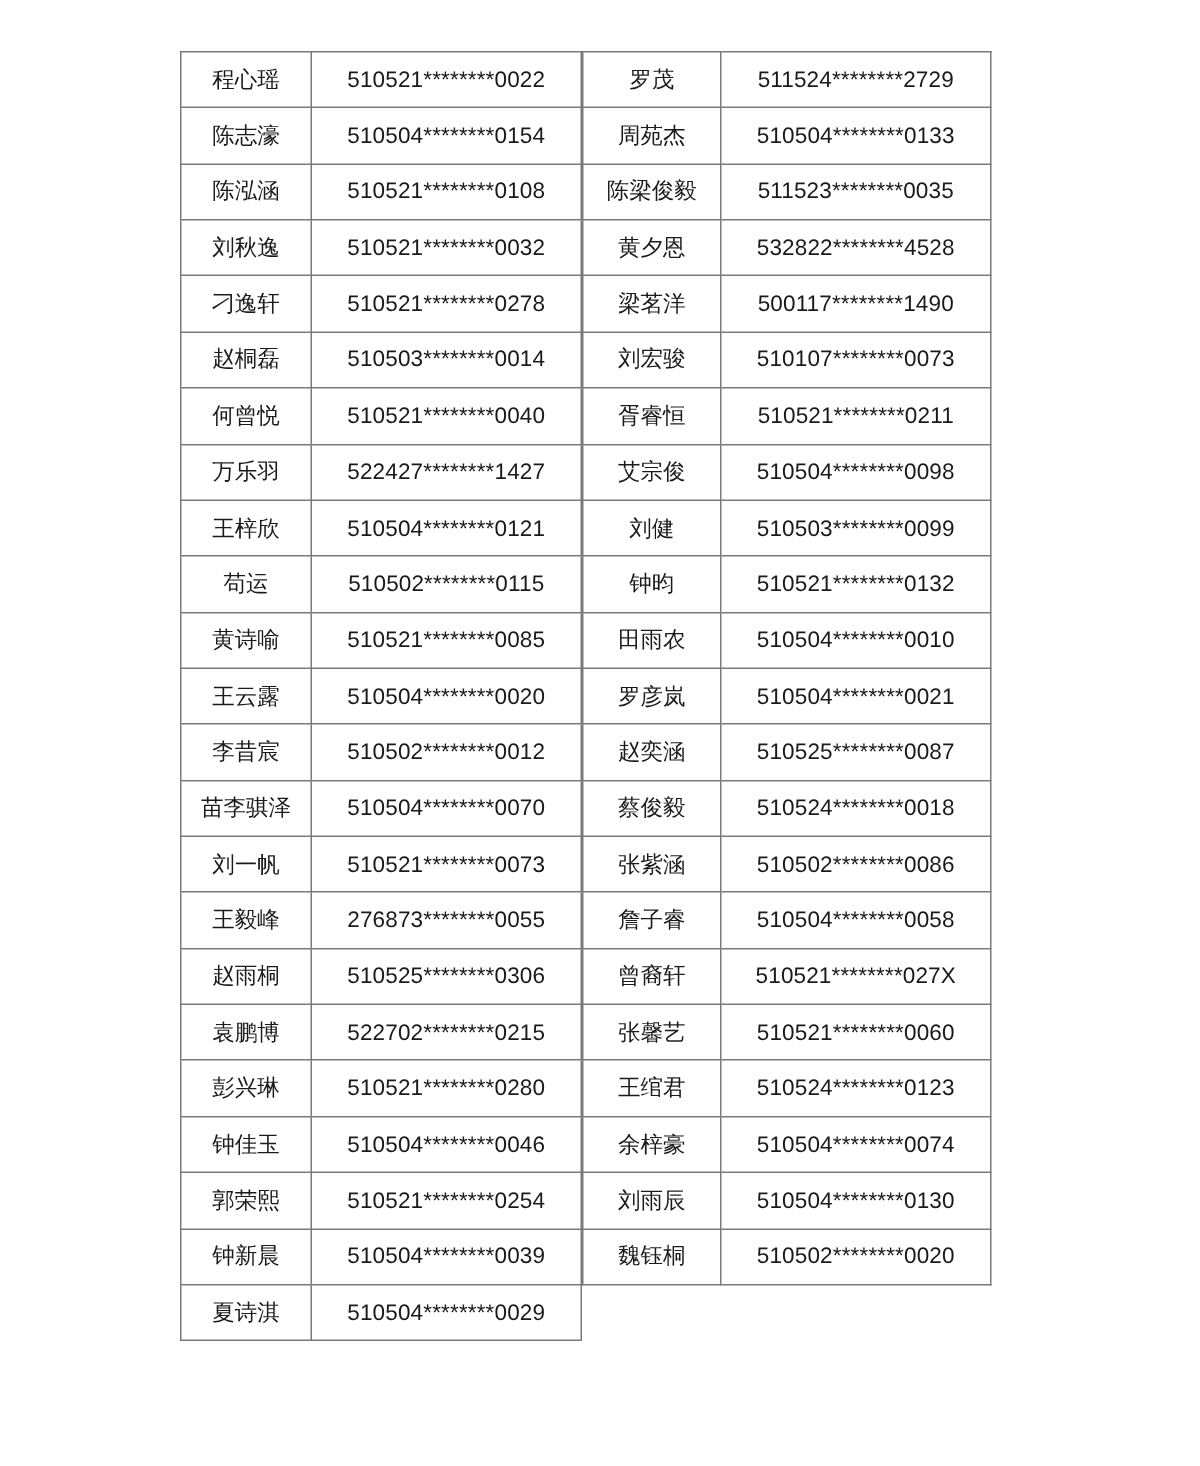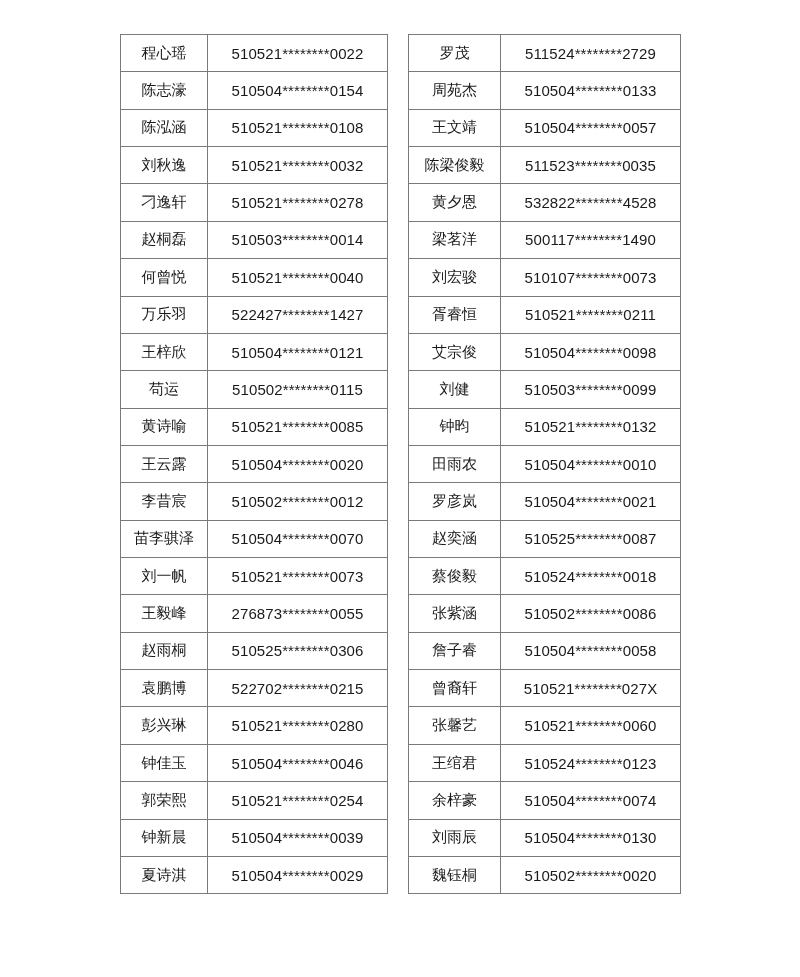--- a/index.html
+++ b/index.html
@@ -15,21 +15,21 @@
       font-family: "DejaVu Sans", "Liberation Sans", sans-serif;
       color: #1a1a1a;
     }
     .roster-table {
       position: absolute;
       top: 34px;
       border-collapse: collapse;
       table-layout: fixed;
     }
     .roster-table.left { left: 120px; }
-    .roster-table.right { left: 408px; padding-left: 48px; }
+    .roster-table.right { left: 388px; padding-left: 48px; }
     .roster-table td {
       border: 1px solid #7a7a7a;
       height: 36.36px;
       padding: 0;
       text-align: center;
       vertical-align: middle;
       font-size: 15px;
       white-space: nowrap;
       overflow: hidden;
     }
@@ -155,24 +155,20 @@
   <tbody>
       <tr>
         <td class="cell-name">罗茂</td>
         <td class="cell-id">511524********2729</td>
       </tr>
       <tr>
         <td class="cell-name">周苑杰</td>
         <td class="cell-id">510504********0133</td>
       </tr>
       <tr>
-        <td class="cell-name">王文靖</td>
-        <td class="cell-id">510504********0057</td>
-      </tr>
-      <tr>
         <td class="cell-name">陈梁俊毅</td>
         <td class="cell-id">511523********0035</td>
       </tr>
       <tr>
         <td class="cell-name">黄夕恩</td>
         <td class="cell-id">532822********4528</td>
       </tr>
       <tr>
         <td class="cell-name">梁茗洋</td>
         <td class="cell-id">500117********1490</td>

